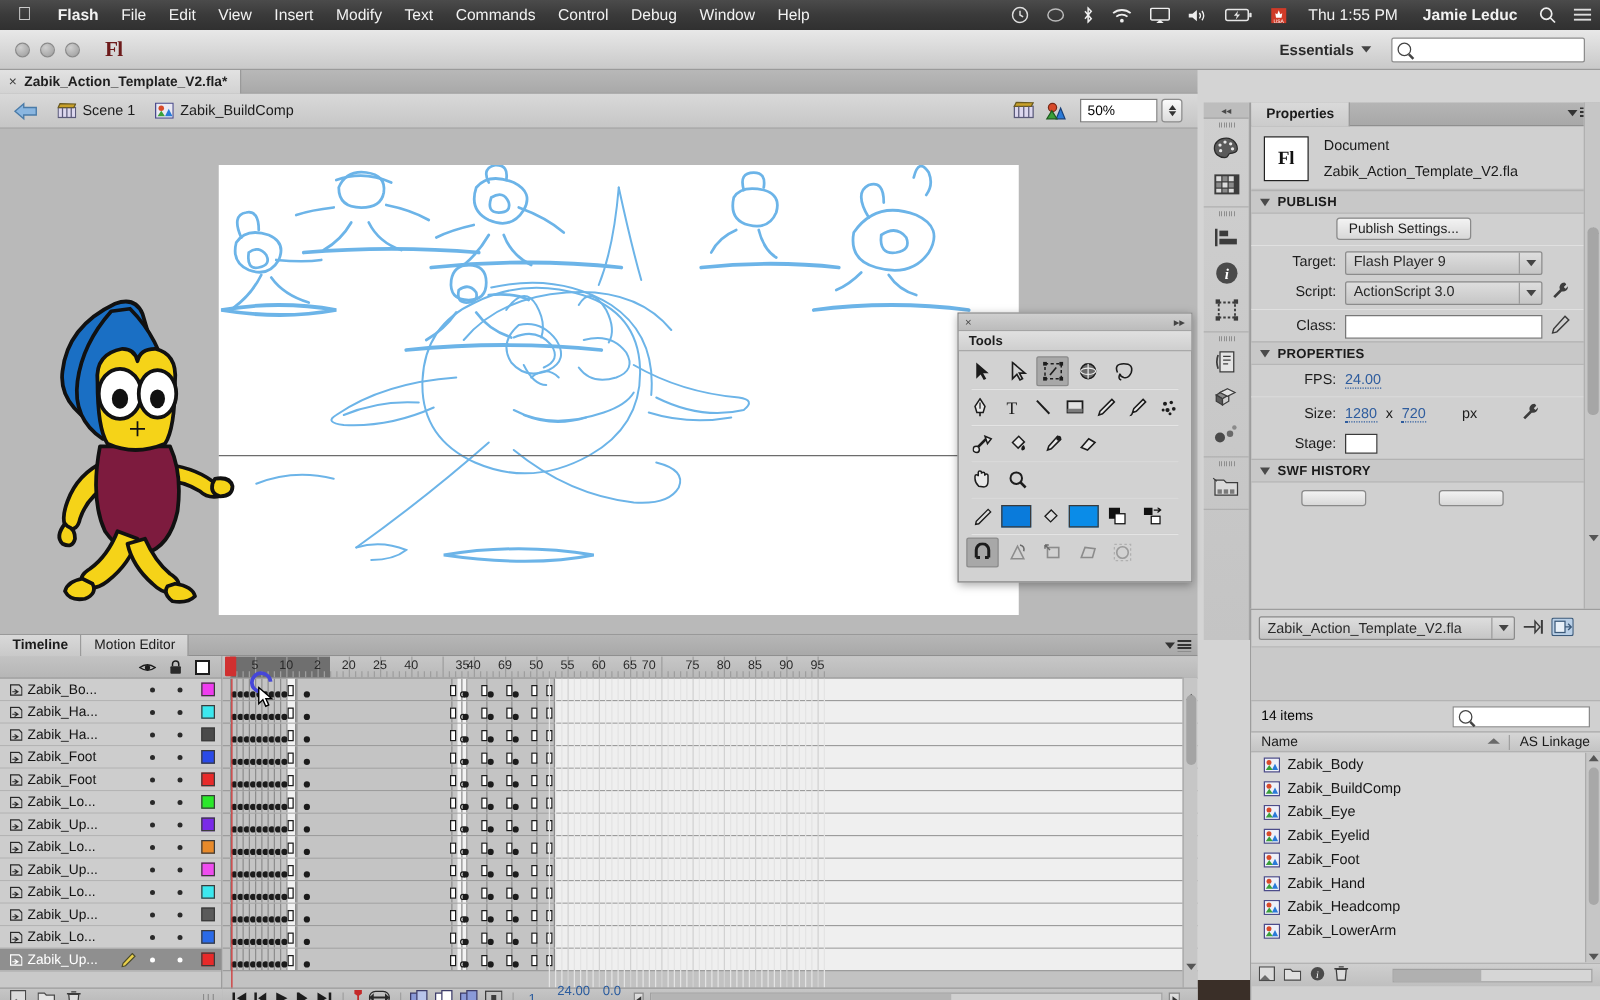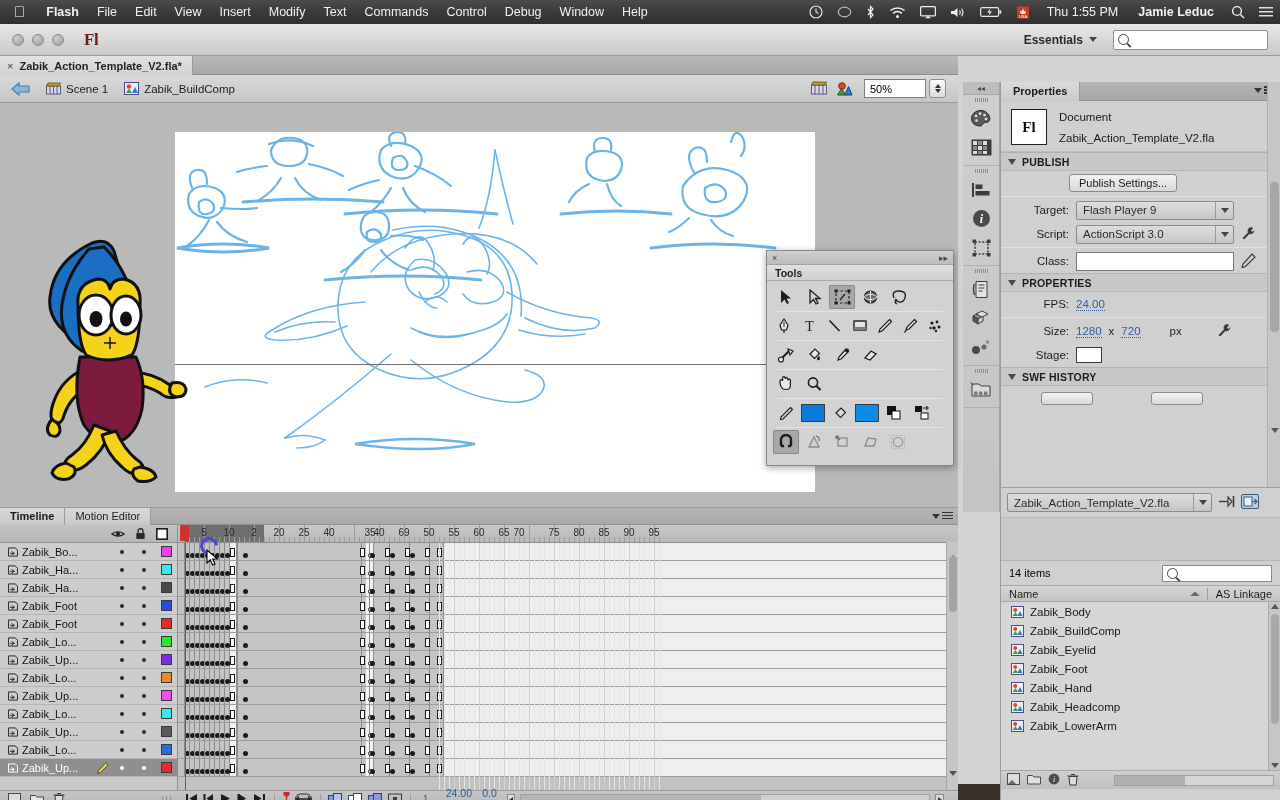--- a/index.html
+++ b/index.html
@@ -1038,20 +1038,31 @@
           <div class="lib-item">
             <span class="sym-ic">
               <svg width="11" height="10" viewBox="0 0 11 10">
                 <rect x="0" y="0" width="11" height="10" fill="#eef0f8"></rect>
                 <circle cx="3.2" cy="3" r="2" fill="#d84a2a"></circle>
                 <path d="M5.5 9 L8 4 L10.5 9 Z" fill="#2a7ad8"></path>
                 <path d="M0.6 9 L3.4 5 L6.2 9 Z" fill="#3aa03a"></path>
               </svg>
             </span>
             <span>Zabik_BuildComp</span>
+          </div>
+          <div class="lib-item">
+            <span class="sym-ic">
+              <svg width="11" height="10" viewBox="0 0 11 10">
+                <rect x="0" y="0" width="11" height="10" fill="#eef0f8"></rect>
+                <circle cx="3.2" cy="3" r="2" fill="#d84a2a"></circle>
+                <path d="M5.5 9 L8 4 L10.5 9 Z" fill="#2a7ad8"></path>
+                <path d="M0.6 9 L3.4 5 L6.2 9 Z" fill="#3aa03a"></path>
+              </svg>
+            </span>
+            <span>Zabik_Eye</span>
           </div>
           <div class="lib-item">
             <span class="sym-ic">
               <svg width="11" height="10" viewBox="0 0 11 10">
                 <rect x="0" y="0" width="11" height="10" fill="#eef0f8"></rect>
                 <circle cx="3.2" cy="3" r="2" fill="#d84a2a"></circle>
                 <path d="M5.5 9 L8 4 L10.5 9 Z" fill="#2a7ad8"></path>
                 <path d="M0.6 9 L3.4 5 L6.2 9 Z" fill="#3aa03a"></path>
               </svg>
             </span>

